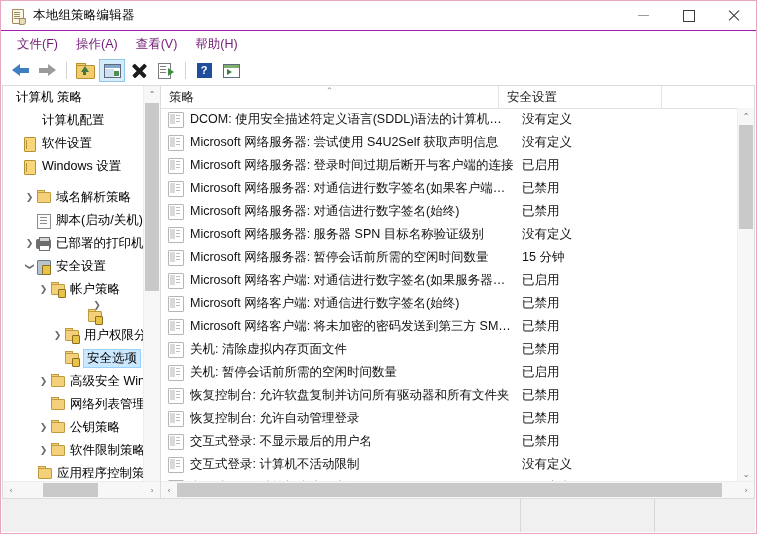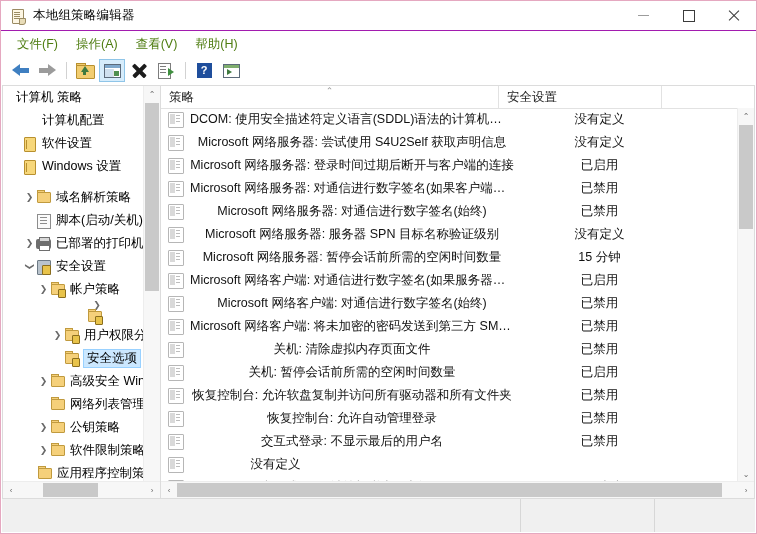--- a/index.html
+++ b/index.html
@@ -117,21 +117,21 @@
   .menubar {
     height: 26px;
     display: flex;
     align-items: center;
     padding-left: 7px;
     background: #ffffff;
   }
   .menu-item {
     padding: 3px 9px;
     font-size: 12.5px;
-    color: #4d7c0f;
+    color: #701a75;
     white-space: nowrap;
   }
 
   
   .toolbar {
     height: 27px;
     display: flex;
     align-items: center;
     padding-left: 6px;
     background: #ffffff;
@@ -286,21 +286,20 @@
   }
 
   
   .content {
     position: absolute;
     left: 1px; right: 1px;
     top: 84px;
     bottom: 34px;
     display: flex;
     background: #bef264;
-    text-align: center;
   }
 
   
   .tree-pane {
     width: 158px;
     box-sizing: border-box;
     border: 1px solid #dcdcdc;
     border-right: none;
     background: #ffffff;
     position: relative;
@@ -851,20 +850,21 @@
               <span class="pol-name">恢复控制台: 允许自动管理登录</span>
               <span class="pol-setting">已禁用</span>
             </div>
             <div class="list-row">
               <span class="pol-icon"></span>
               <span class="pol-name">交互式登录: 不显示最后的用户名</span>
               <span class="pol-setting">已禁用</span>
             </div>
             <div class="list-row">
               <span class="pol-icon"></span>
+              <span class="pol-name">交互式登录: 计算机不活动限制</span>
               <span class="pol-setting">没有定义</span>
             </div>
             <div class="list-row">
               <span class="pol-icon"></span>
               <span class="pol-name">交互式登录: 计算机帐户锁定阈值</span>
               <span class="pol-setting">没有定义</span>
             </div>
           </div>
       </div>
 

